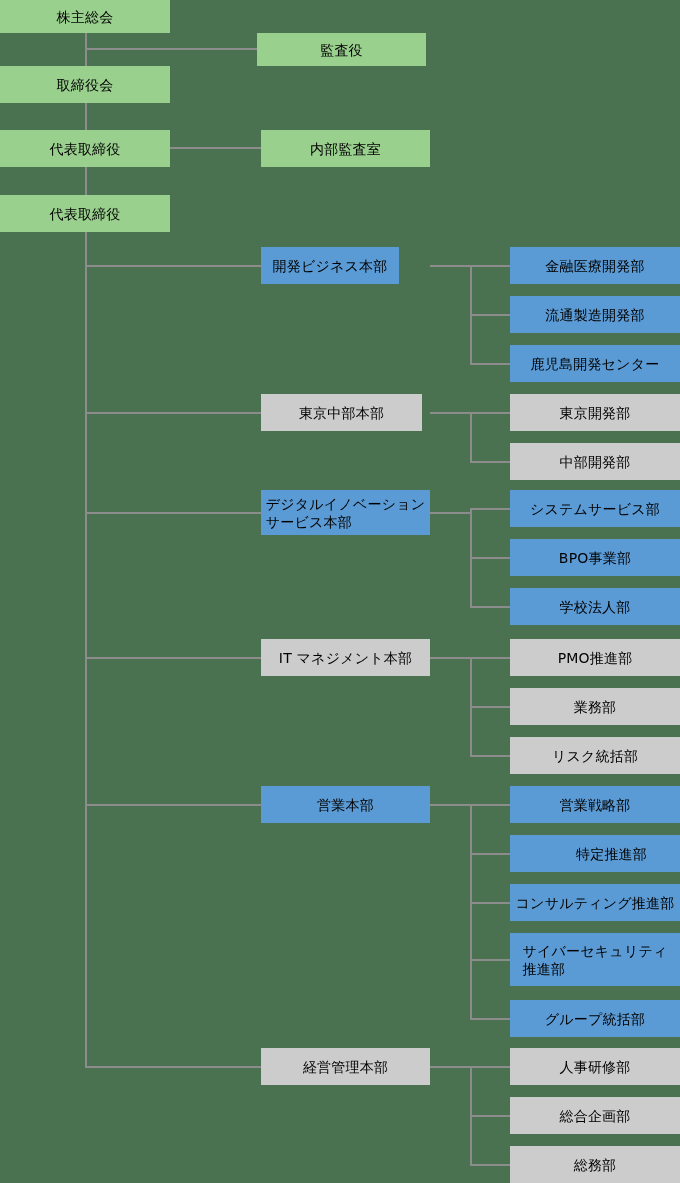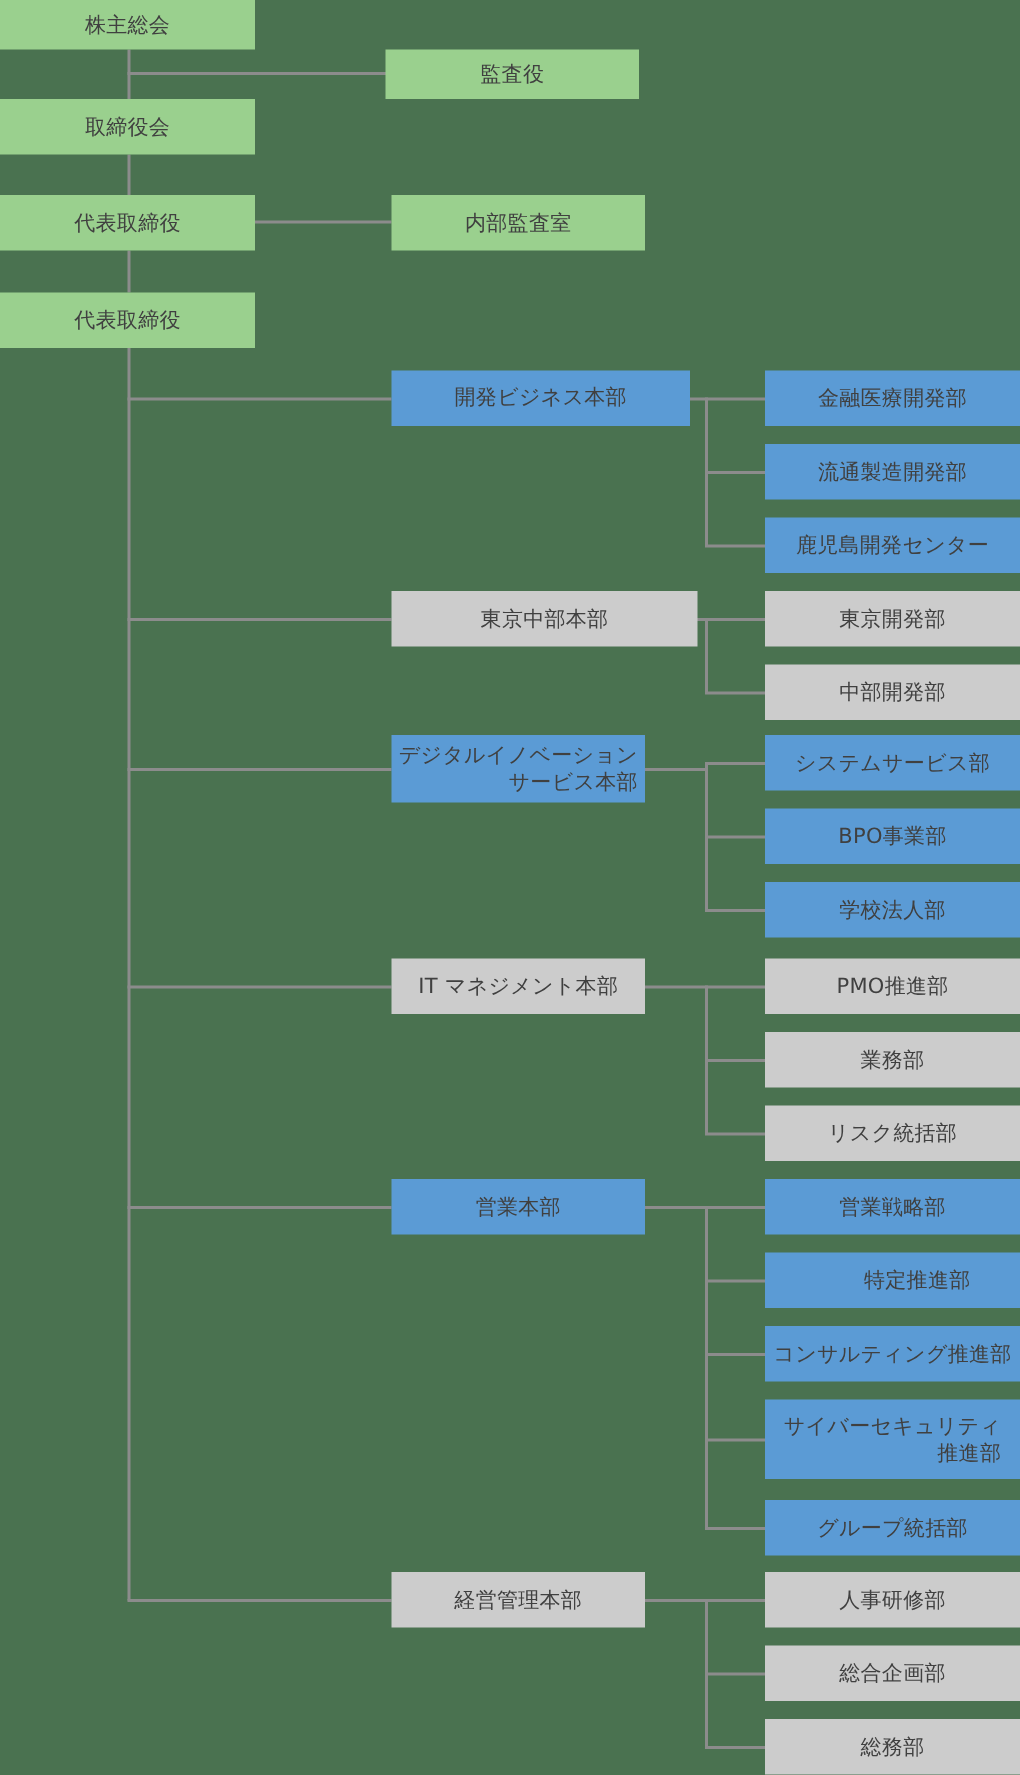--- a/index.html
+++ b/index.html
@@ -17,22 +17,22 @@
     position: relative;
     width: 680px;
     height: 1183px;
   }
   .node {
     position: absolute;
     box-sizing: border-box;
     display: flex;
     align-items: center;
     justify-content: center;
-    text-align: right;
-    color: #404040;
+    text-align: left;
+    color: #000000;
     font-size: 14px;
     line-height: 18px;
     letter-spacing: 0.2px;
     z-index: 3;
     padding: 0 4px;
   }
   .node.green { background: #9ad08e; }
   .node.blue  { background: #5b9bd5; }
   .node.gray  { background: #cccccc; }
   .conn {
@@ -92,25 +92,25 @@
       <div class="conn h" style="left: 470px; top: 1114.5px; width: 40px;"></div>
       <div class="conn h" style="left: 470px; top: 1163.5px; width: 40px;"></div>
     </div>
   <div id="nodes">
       <div class="node green" style="left: 0px; top: 0px; width: 170px; height: 33px;">株主総会</div>
       <div class="node green" style="left: 257px; top: 33px; width: 169px; height: 33px;">監査役</div>
       <div class="node green" style="left: 0px; top: 66px; width: 170px; height: 37px;">取締役会</div>
       <div class="node green" style="left: 0px; top: 130px; width: 170px; height: 37px;">代表取締役</div>
       <div class="node green" style="left: 261px; top: 130px; width: 169px; height: 37px;">内部監査室</div>
       <div class="node green" style="left: 0px; top: 195px; width: 170px; height: 37px;">代表取締役</div>
-      <div class="node blue" style="left: 261px; top: 247px; width: 199px; height: 37px; font-family: Liberation Serif, serif;">開発ビジネス本部</div>
+      <div class="node blue" style="left: 261px; top: 247px; width: 138px; height: 37px;">開発ビジネス本部</div>
       <div class="node blue" style="left: 510px; top: 247px; width: 170px; height: 37px;">金融医療開発部</div>
       <div class="node blue" style="left: 510px; top: 296px; width: 170px; height: 37px;">流通製造開発部</div>
       <div class="node blue" style="left: 510px; top: 345px; width: 170px; height: 37px;">鹿児島開発センター</div>
-      <div class="node gray" style="left: 261px; top: 394px; width: 204px; height: 37px;">東京中部本部</div>
+      <div class="node gray" style="left: 261px; top: 394px; width: 161px; height: 37px;">東京中部本部</div>
       <div class="node gray" style="left: 510px; top: 394px; width: 170px; height: 37px;">東京開発部</div>
       <div class="node gray" style="left: 510px; top: 443px; width: 170px; height: 37px;">中部開発部</div>
       <div class="node blue" style="left: 261px; top: 490px; width: 169px; height: 45px;">デジタルイノベーション<br>サービス本部</div>
       <div class="node blue" style="left: 510px; top: 490px; width: 170px; height: 37px;">システムサービス部</div>
       <div class="node blue" style="left: 510px; top: 539px; width: 170px; height: 37px;">BPO事業部</div>
       <div class="node blue" style="left: 510px; top: 588px; width: 170px; height: 37px;">学校法人部</div>
       <div class="node gray" style="left: 261px; top: 639px; width: 169px; height: 37px;">IT マネジメント本部</div>
       <div class="node gray" style="left: 510px; top: 639px; width: 170px; height: 37px;">PMO推進部</div>
       <div class="node gray" style="left: 510px; top: 688px; width: 170px; height: 37px;">業務部</div>
       <div class="node gray" style="left: 510px; top: 737px; width: 170px; height: 37px;">リスク統括部</div>

